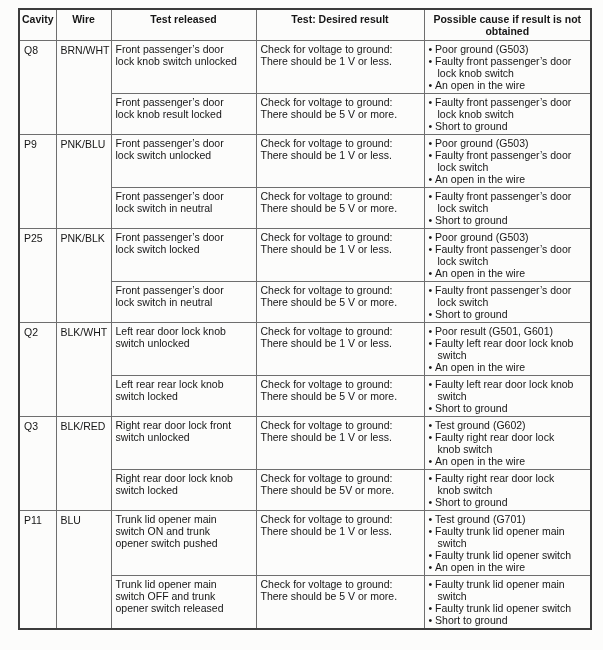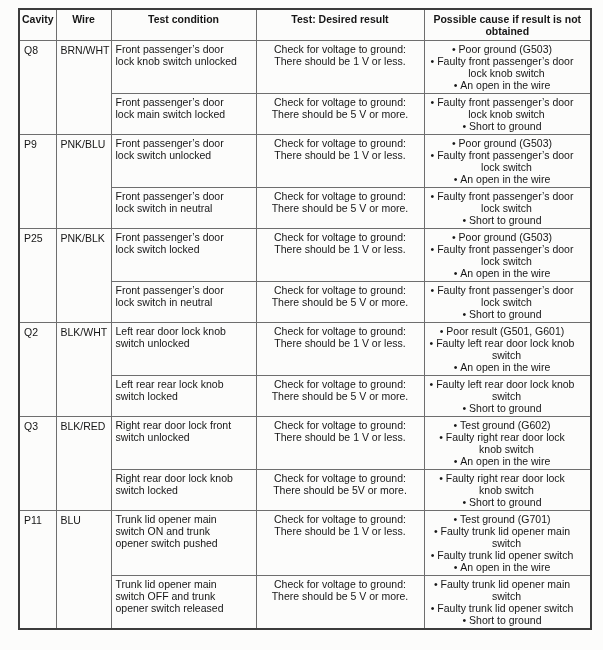--- a/index.html
+++ b/index.html
@@ -37,24 +37,23 @@
     line-height:12px;
   }
   td.cavity,td.wire{
     padding-top:3px;
   }
   td.cond{
     padding-right:14px;
   }
   td.result div{
     white-space:nowrap;
-    text-align:center;
   }
   td.causes ul{
-    margin:0;padding:0;list-style:none;text-align:center;
+    margin:0;padding:0;list-style:none;
   }
   td.causes li{
     max-width:138px;
     padding-left:9px;
     text-indent:-9px;
   }
   td.causes li::before{
     content:"\2022\00A0";
   }
 </style>
@@ -66,21 +65,21 @@
       <col class="c1">
       <col class="c2">
       <col class="c3">
       <col class="c4">
       <col class="c5">
     </colgroup>
   <thead>
     <tr>
       <th>Cavity</th>
       <th>Wire</th>
-      <th>Test condition</th>
+      <th>Test released</th>
       <th>Test: Desired result</th>
       <th>Possible cause if result is not obtained</th>
     </tr>
   </thead>
   <tbody>
 
     <tr>
       <td class="cavity" rowspan="2">Q8</td>
       <td class="wire" rowspan="2">BRN/WHT</td>
       <td class="cond">Front passenger’s door lock knob switch unlocked</td>
@@ -90,21 +89,21 @@
       </td>
       <td class="causes">
         <ul>
           <li>Poor ground (G503)</li>
           <li>Faulty front passenger’s door lock knob switch</li>
           <li>An open in the wire</li>
         </ul>
       </td>
     </tr>
     <tr>
-      <td class="cond">Front passenger’s door lock main switch locked</td>
+      <td class="cond">Front passenger’s door lock knob result locked</td>
       <td class="result">
         <div>Check for voltage to ground:</div>
         <div>There should be 5 V or more.</div>
       </td>
       <td class="causes">
         <ul>
           <li>Faulty front passenger’s door lock knob switch</li>
           <li>Short to ground</li>
         </ul>
       </td>

